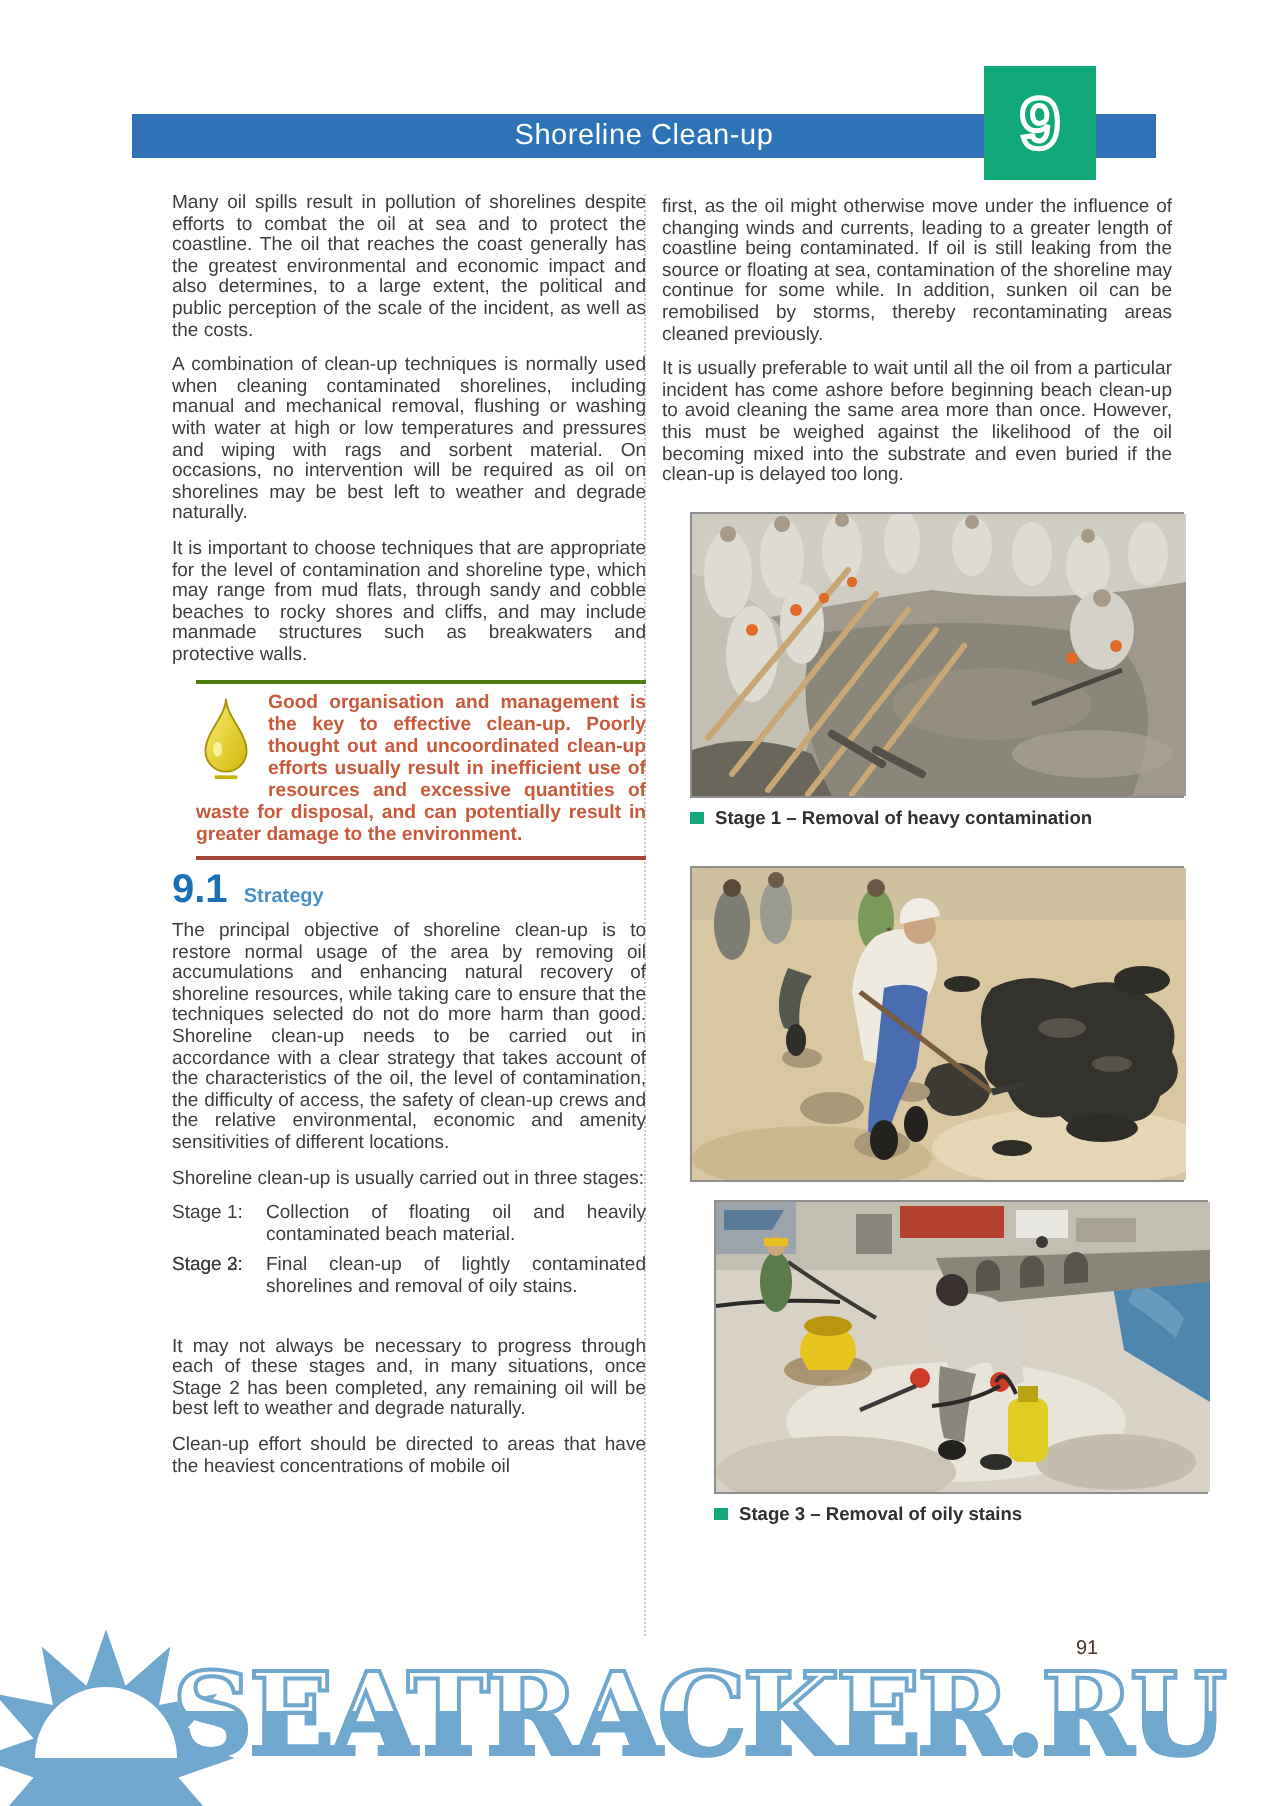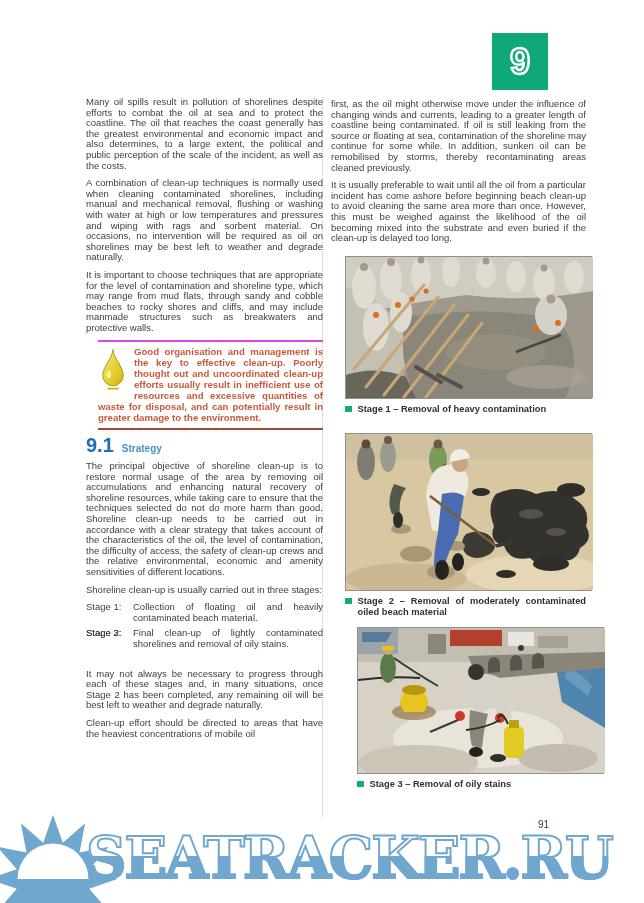--- a/index.html
+++ b/index.html
@@ -18,21 +18,21 @@
 
   
   .col { position:absolute; font-size:9.5px; line-height:10.6px; color:#3d3d3d; text-align:justify; }
   .col-left  { left:86px;  top:97px; width:237px; }
   .col-right { left:331px; top:99px; width:255px; }
   .col p { margin-bottom:7px; }
   .col-divider { position:absolute; left:322px; top:97px; height:721px; width:0;
     border-left:1px dotted #c8c8c8; }
 
   
-  .callout { margin:7px 0 0 12px; border-top:2px solid #d946ef; border-bottom:2px solid #a54538;
+  .callout { margin:7px 0 0 12px; border-top:2px solid #4d7c0f; border-bottom:2px solid #a54538;
     padding:4px 0 5px; color:#c85a3c; font-weight:bold; font-size:9.6px; line-height:11px;
     text-align:justify; overflow:hidden; }
   .drop-icon { float:left; width:28px; height:44px; margin:1px 7px 1px 1px; }
 
   
   .section-head { margin:10px 0 6px; }
   .sec-num { font-size:20px; font-weight:bold; color:#1b6fb5; }
   .sec-title { font-size:10px; font-weight:bold; color:#4a90c6; margin-left:8px; }
 
   
@@ -59,20 +59,23 @@
     letter-spacing:-2px; white-space:nowrap; transform:scaleX(.98); transform-origin:left;
     background:linear-gradient(to bottom, #ffffff 0%, #ffffff 47%, #70a7cf 47%, #70a7cf 100%);
     -webkit-background-clip:text; background-clip:text; color:transparent;
     -webkit-text-stroke:2px #70a7cf; }
 </style>
 </head>
 <body>
 
 <div class="page">
 
+  <div class="header-bar">
+    <span class="header-title">Shoreline Clean-up</span>
+  </div>
   <div class="chapter-box">
     <span class="chapter-num">9</span>
   </div>
 
   <div class="col-divider"></div>
 
   <div class="col col-left">
     <p>Many oil spills result in pollution of shorelines despite efforts to combat the oil at sea and to protect the coastline. The oil that reaches the coast generally has the greatest environmental and economic impact and also determines, to a large extent, the political and public perception of the scale of the incident, as well as the costs.</p>
     <p>A combination of clean-up techniques is normally used when cleaning contaminated shorelines, including manual and mechanical removal, flushing or washing with water at high or low temperatures and pressures and wiping with rags and sorbent material. On occasions, no intervention will be required as oil on shorelines may be best left to weather and degrade naturally.</p>
     <p>It is important to choose techniques that are appropriate for the level of contamination and shoreline type, which may range from mud flats, through sandy and cobble beaches to rocky shores and cliffs, and may include manmade structures such as breakwaters and protective walls.</p>
@@ -228,24 +231,20 @@
             <path d="M96 60 q14 -4 22 2 l-6 38 q-10 18 -14 34 l-10 -2 q0 -16 4 -34 Z" fill="#4a6db2"></path>
             <circle cx="114" cy="30" r="8" fill="#c9a584"></circle>
             <path d="M104 26 a10 10 0 0 1 20 -2 l-20 4 Z" fill="#f0ede6"></path>
             <ellipse cx="96" cy="136" rx="7" ry="10" fill="#23221e"></ellipse>
             <ellipse cx="112" cy="128" rx="6" ry="9" fill="#23221e"></ellipse>
             <line x1="84" y1="62" x2="150" y2="112" stroke="#7a5c3e" stroke-width="2.6"></line>
             <line x1="150" y1="112" x2="166" y2="108" stroke="#3a3a34" stroke-width="3.5"></line>
           </g>
         </svg>
       </div>
-      <figcaption>
-        <span class="cap-bullet"></span>
-        <span class="cap-text">Stage 2 – Removal of moderately contaminated oiled beach material</span>
-      </figcaption>
     </figure>
 
     <figure class="fig3">
       <div class="photo">
         <svg viewBox="0 0 247 145" width="247" height="145">
           <rect width="247" height="145" fill="#d8d2c6"></rect>
 
           <rect width="247" height="34" fill="#c2beb2"></rect>
           <rect x="0" y="0" width="40" height="26" fill="#9aa4aa"></rect>
           <path d="M4 4 h30 l-6 10 h-24 Z" fill="#5a7a9a"></path>

